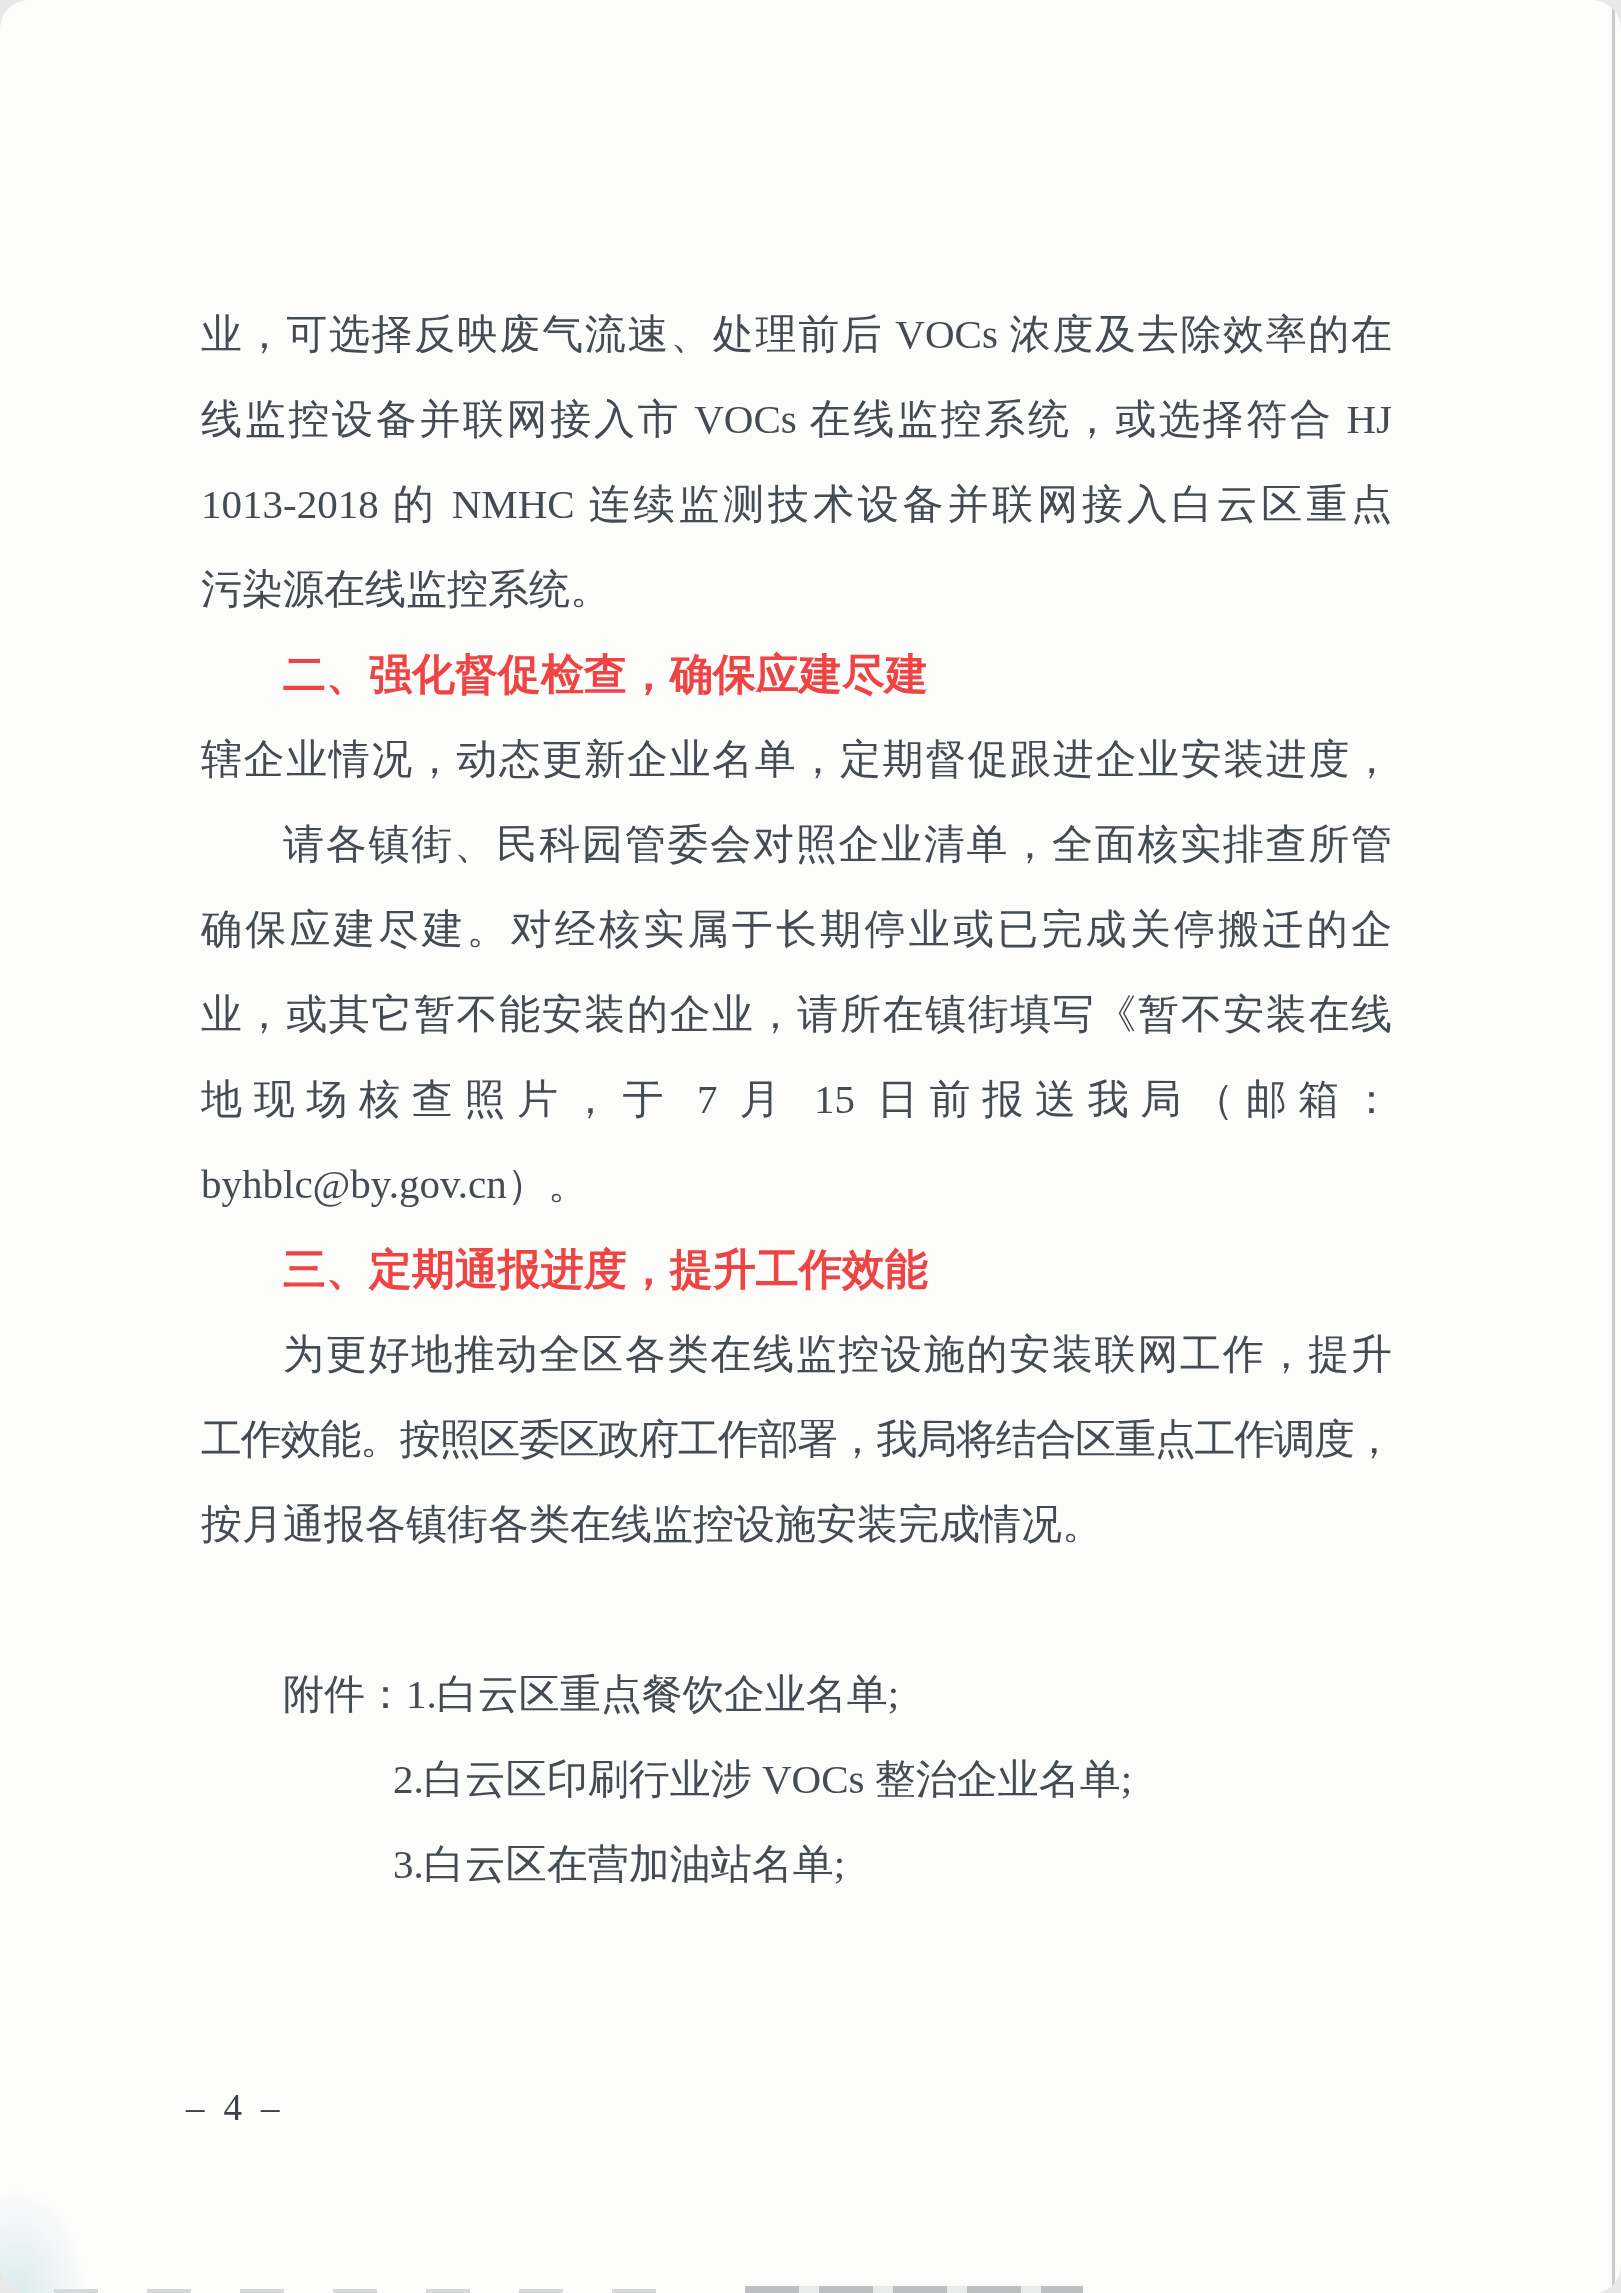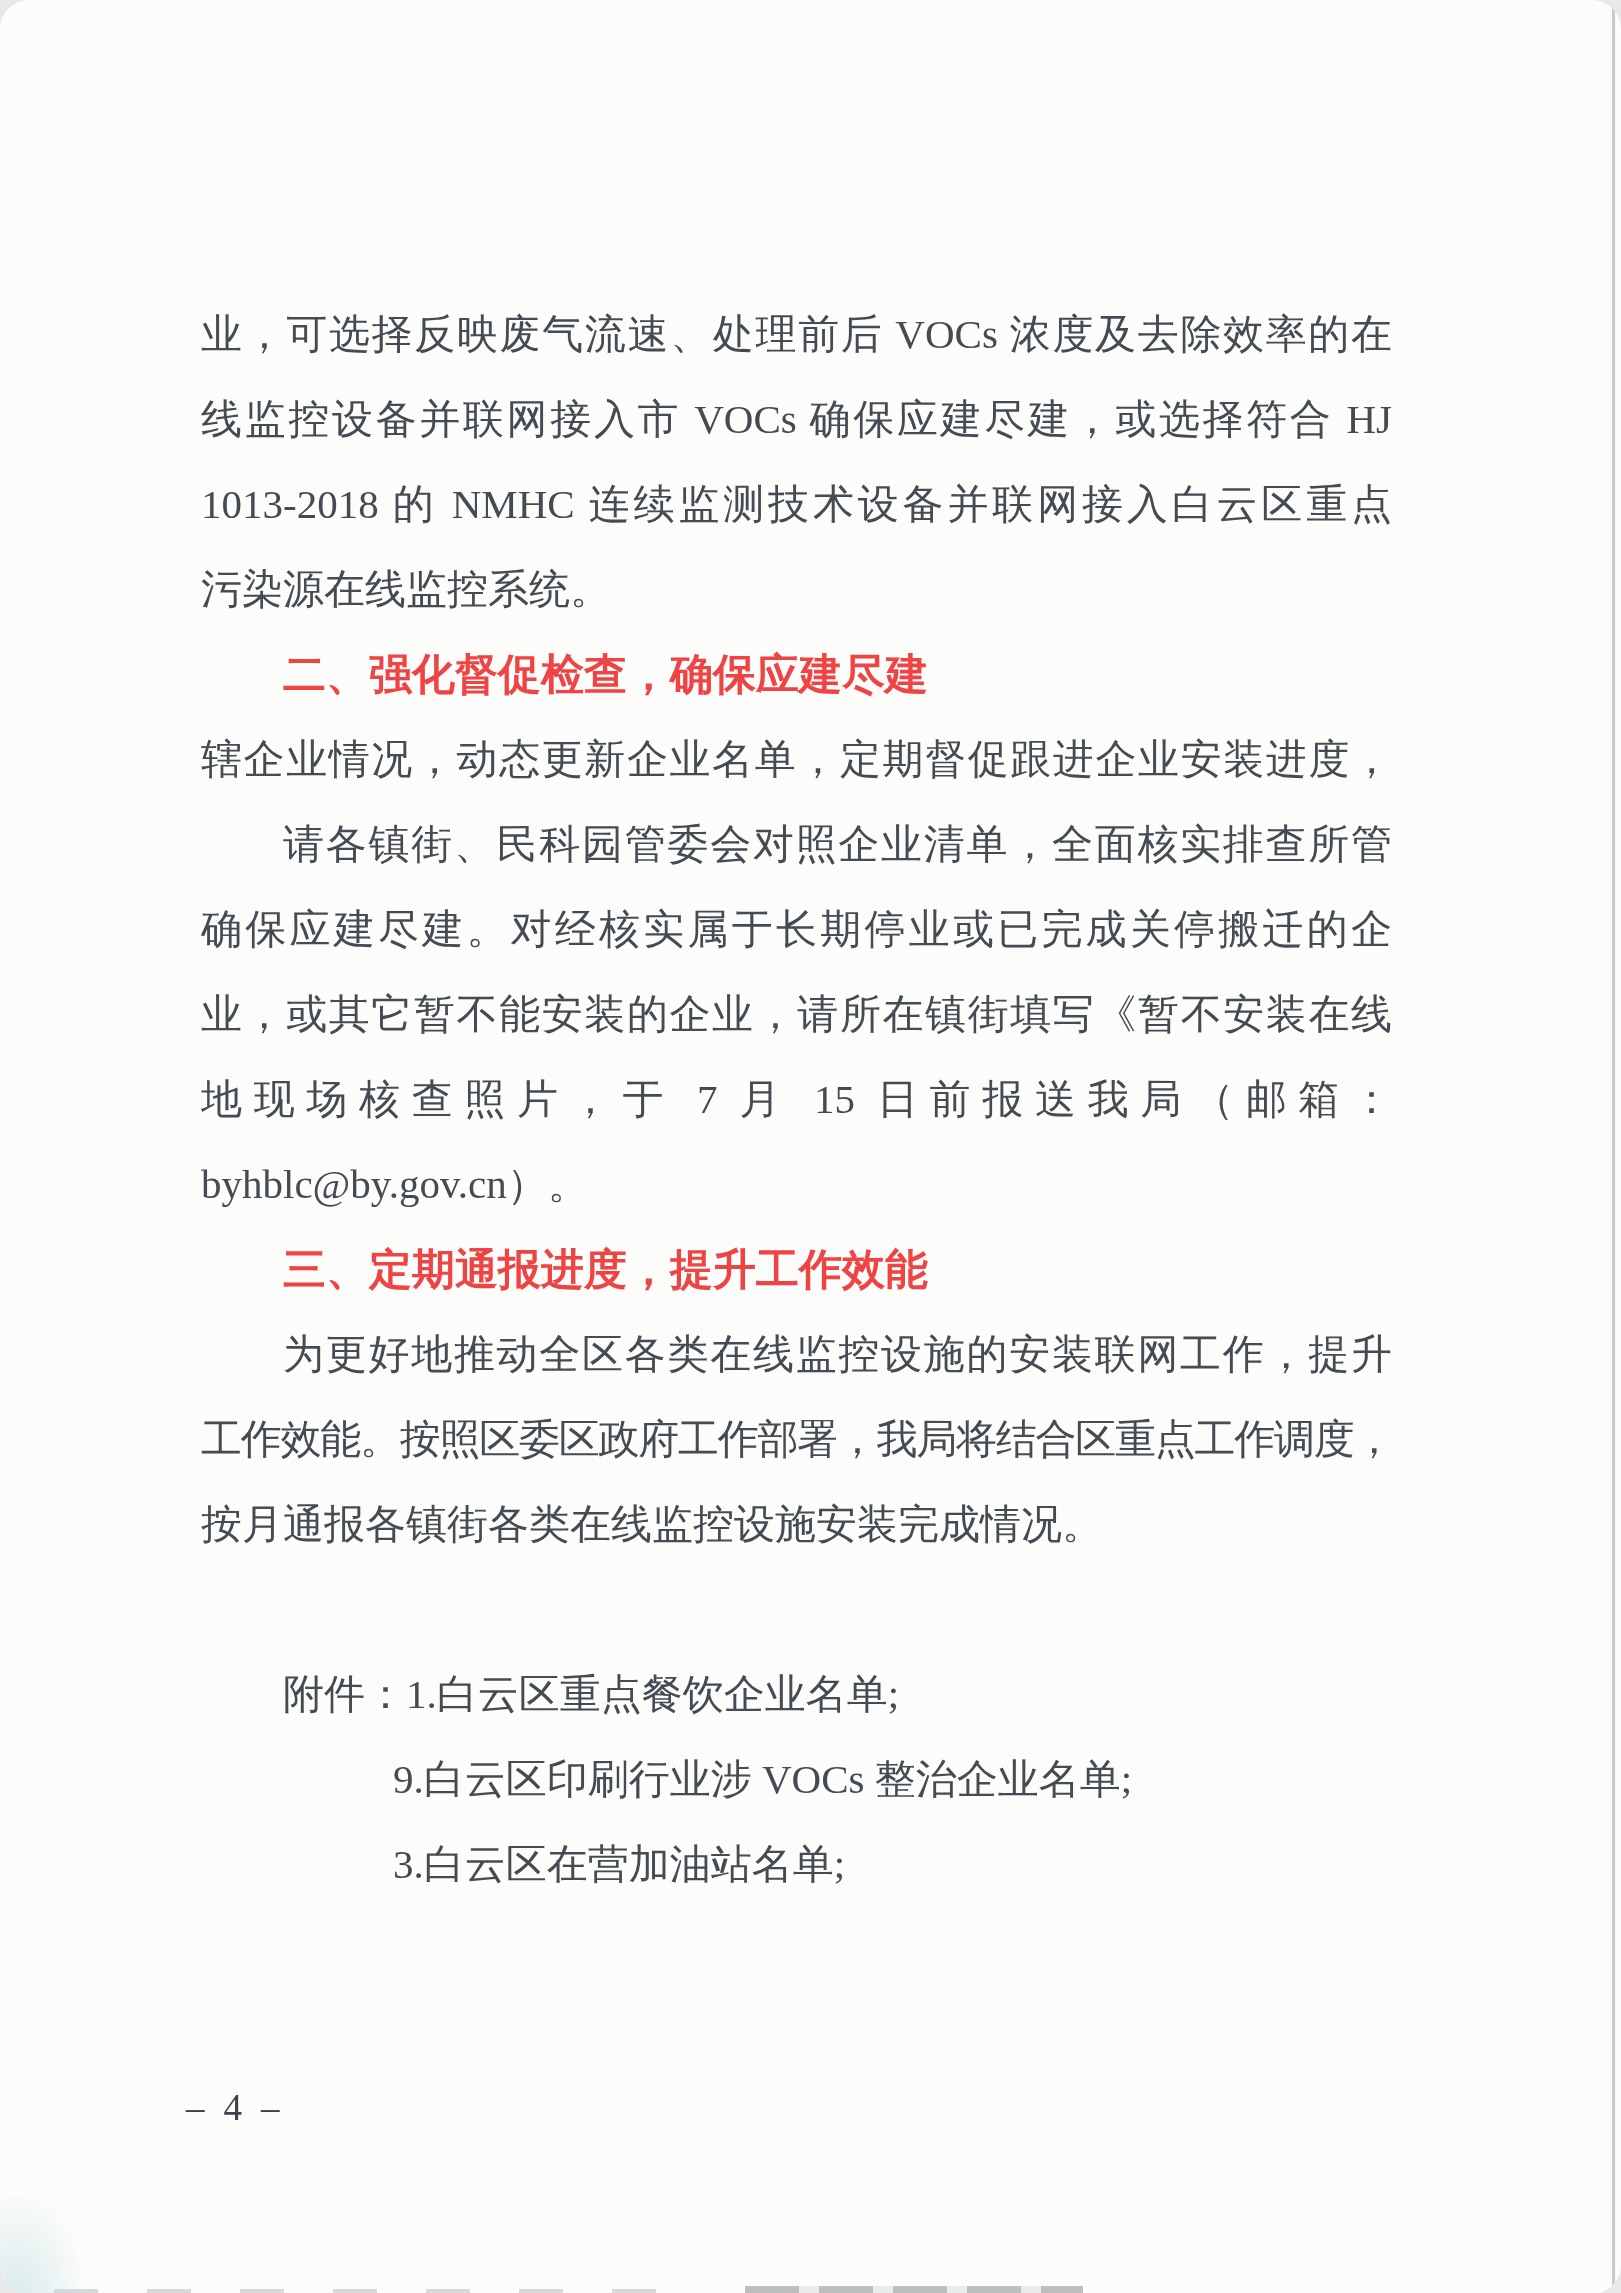--- a/index.html
+++ b/index.html
@@ -91,37 +91,37 @@
       rgba(190,220,224,0.55), rgba(190,220,224,0) 70%);
   }
 </style>
 </head>
 <body>
 
 <div class="page">
 
   <div class="doc">
     <div class="line fill">业，可选择反映废气流速、处理前后 VOCs 浓度及去除效率的在</div>
-    <div class="line fill">线监控设备并联网接入市 VOCs 确保应建尽建，或选择符合 HJ</div>
+    <div class="line fill">线监控设备并联网接入市 VOCs 在线监控系统，或选择符合 HJ</div>
     <div class="line fill">1013-2018 的 NMHC 连续监测技术设备并联网接入白云区重点</div>
     <div class="line end">污染源在线监控系统。</div>
     <div class="line heading">二、强化督促检查，确保应建尽建</div>
     <div class="line fill">辖企业情况，动态更新企业名单，定期督促跟进企业安装进度，</div>
     <div class="line fill indent">请各镇街、民科园管委会对照企业清单，全面核实排查所管</div>
     <div class="line fill">确保应建尽建。对经核实属于长期停业或已完成关停搬迁的企</div>
     <div class="line fill">业，或其它暂不能安装的企业，请所在镇街填写《暂不安装在线</div>
     <div class="line fill">地现场核查照片，于 7 月 15 日前报送我局（邮箱：</div>
     <div class="line end">byhblc@by.gov.cn）。</div>
     <div class="line heading">三、定期通报进度，提升工作效能</div>
     <div class="line fill indent">为更好地推动全区各类在线监控设施的安装联网工作，提升</div>
     <div class="line fill tight">工作效能。按照区委区政府工作部署，我局将结合区重点工作调度，</div>
     <div class="line end">按月通报各镇街各类在线监控设施安装完成情况。</div>
     <div class="line blank"></div>
     <div class="line end indent">附件：1.白云区重点餐饮企业名单;</div>
-    <div class="line end attach">9.白云区印刷行业涉 VOCs 整治企业名单;</div>
+    <div class="line end attach">2.白云区印刷行业涉 VOCs 整治企业名单;</div>
     <div class="line end attach">3.白云区在营加油站名单;</div>
   </div>
 
   <div class="page-number">– 4 –</div>
 
   <div class="scan-line-right"></div>
   <div class="scan-dashes-left"></div>
   <div class="scan-dashes-right"></div>
   <div class="scan-smudge-corner"></div>
 

